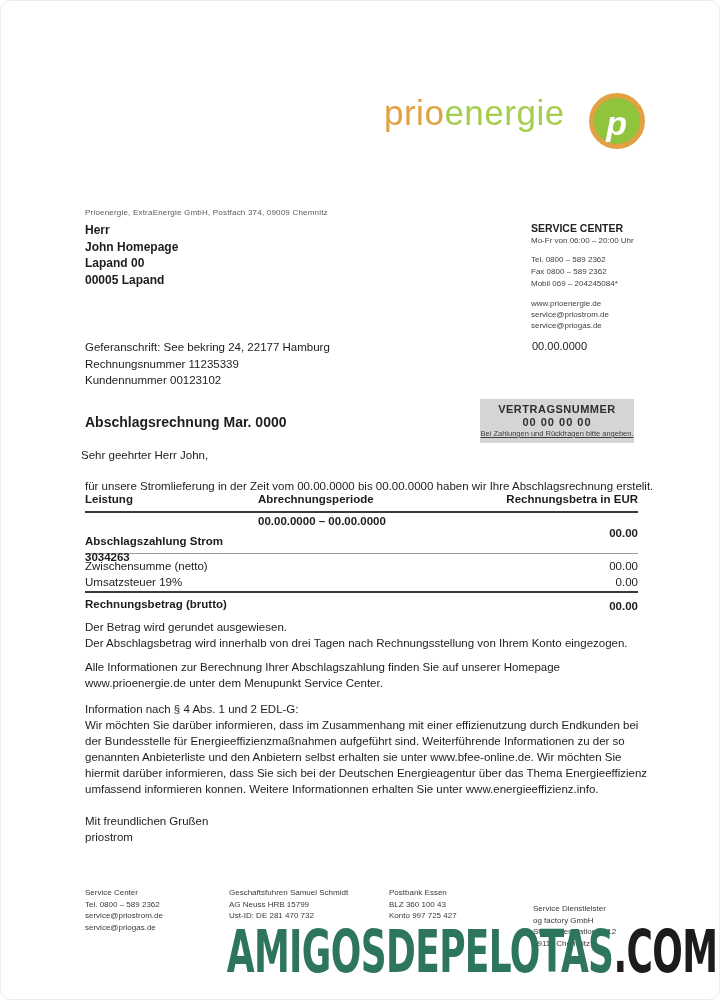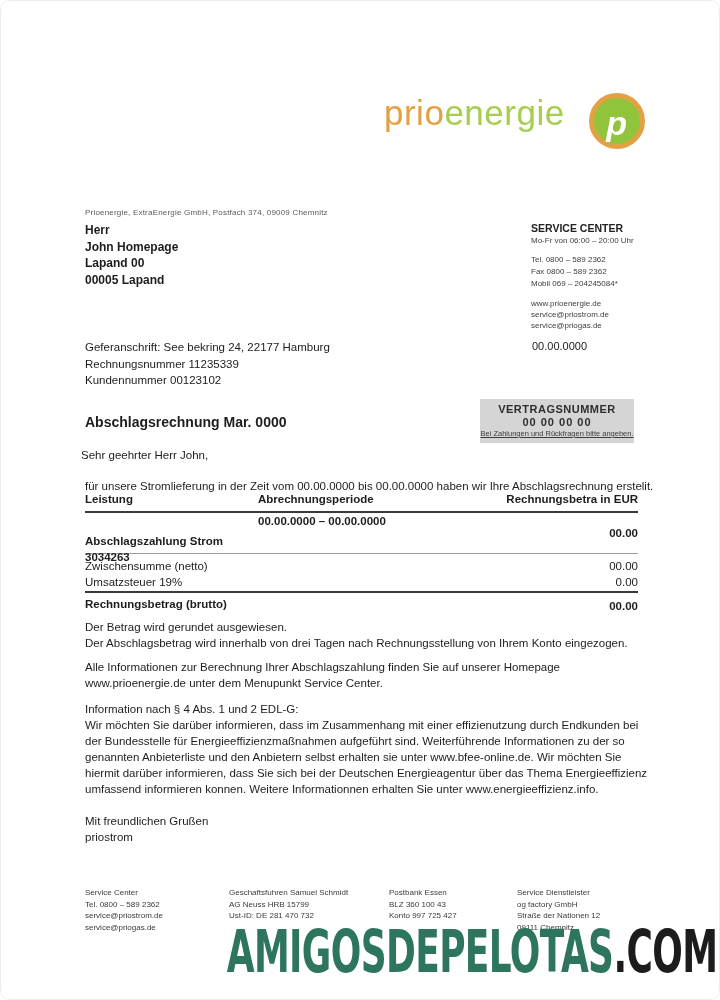--- a/index.html
+++ b/index.html
@@ -74,21 +74,21 @@
   .para1 { top:618px; left:84px; width:580px; }
   .para2 { top:658px; left:84px; width:568px; }
   .para3 { top:700px; left:84px; width:572px; }
   .closing { top:812px; left:84px; }
 
   
   .footer-col { font-size:8px; line-height:11.5px; color:#3a3a3a; top:886px; }
   .fc-0 { left:84px; }
   .fc-1 { left:228px; }
   .fc-2 { left:388px; }
-  .fc-3 { left:516px; }
+  .fc-3 { left:532px;margin-top:16px; }
 
   
   .watermark {
     right:2px; bottom:13px; font-size:58px; font-weight:800;
     letter-spacing:-1px; white-space:nowrap;
     transform:scaleX(.62); transform-origin:right center;
     font-family:"DejaVu Sans", sans-serif;
   }
   .wm-main { color:#2e7560; }
   .wm-tld { color:#1c1c1c; }

